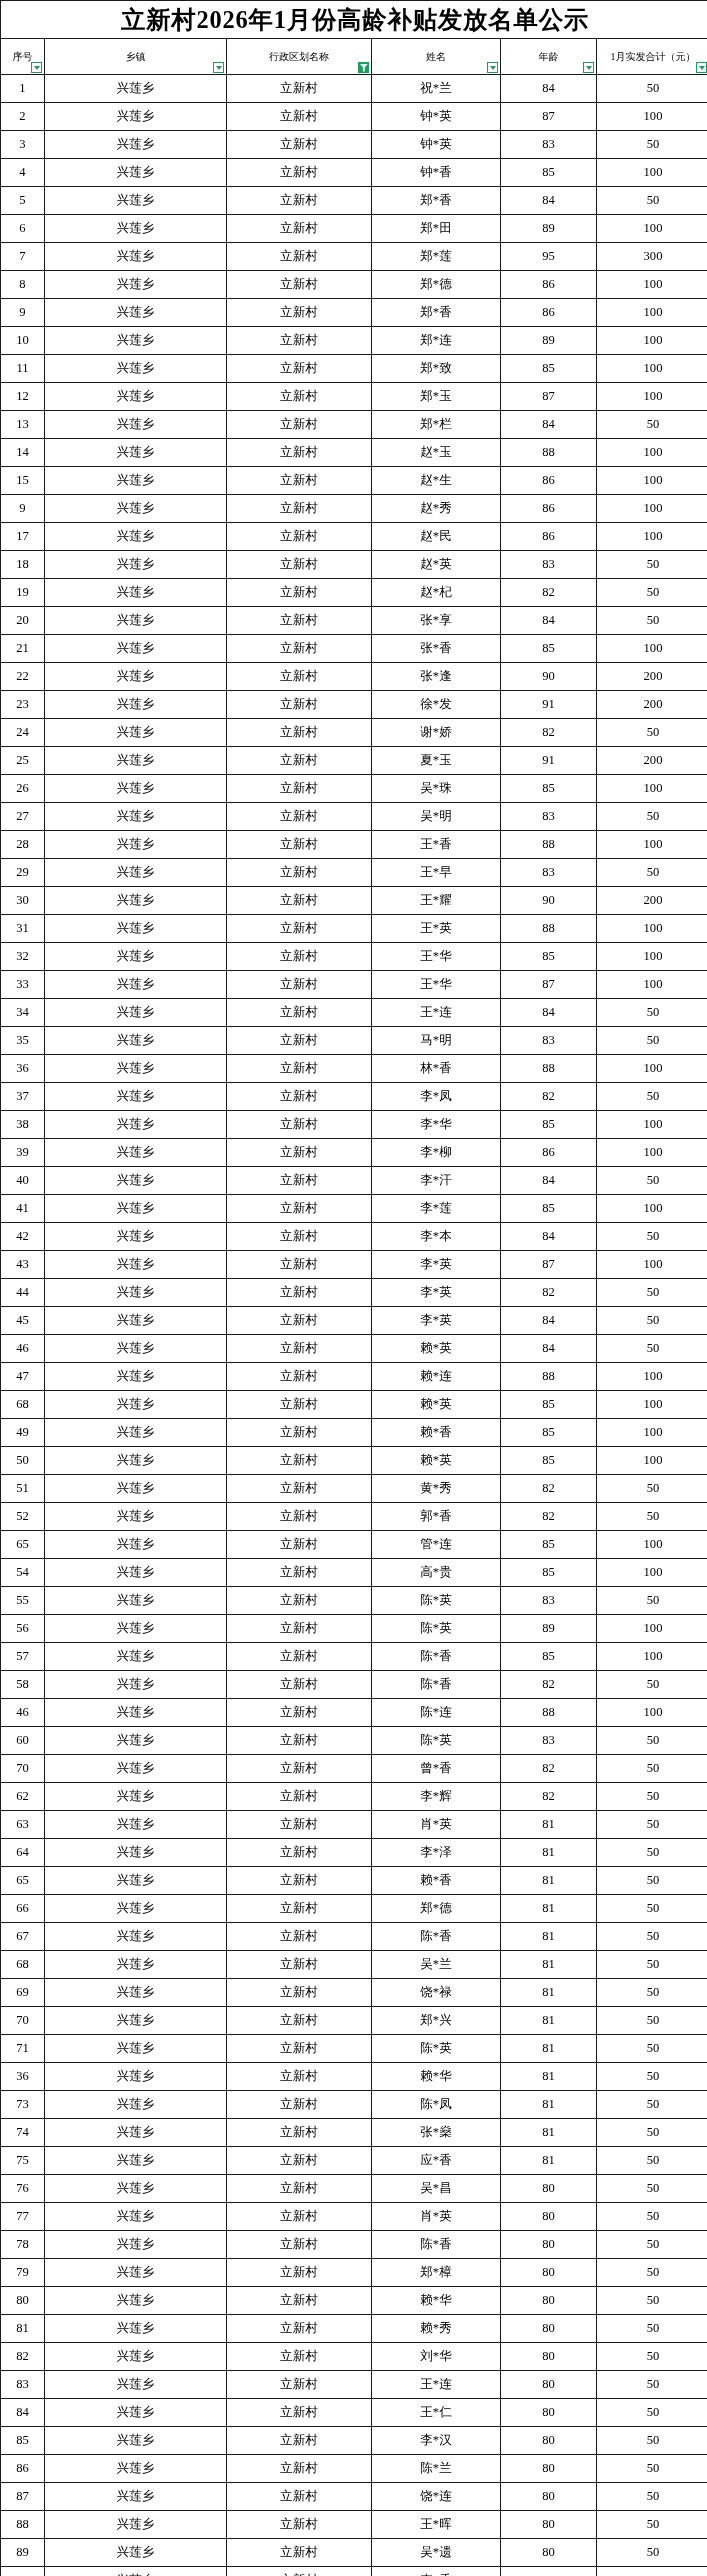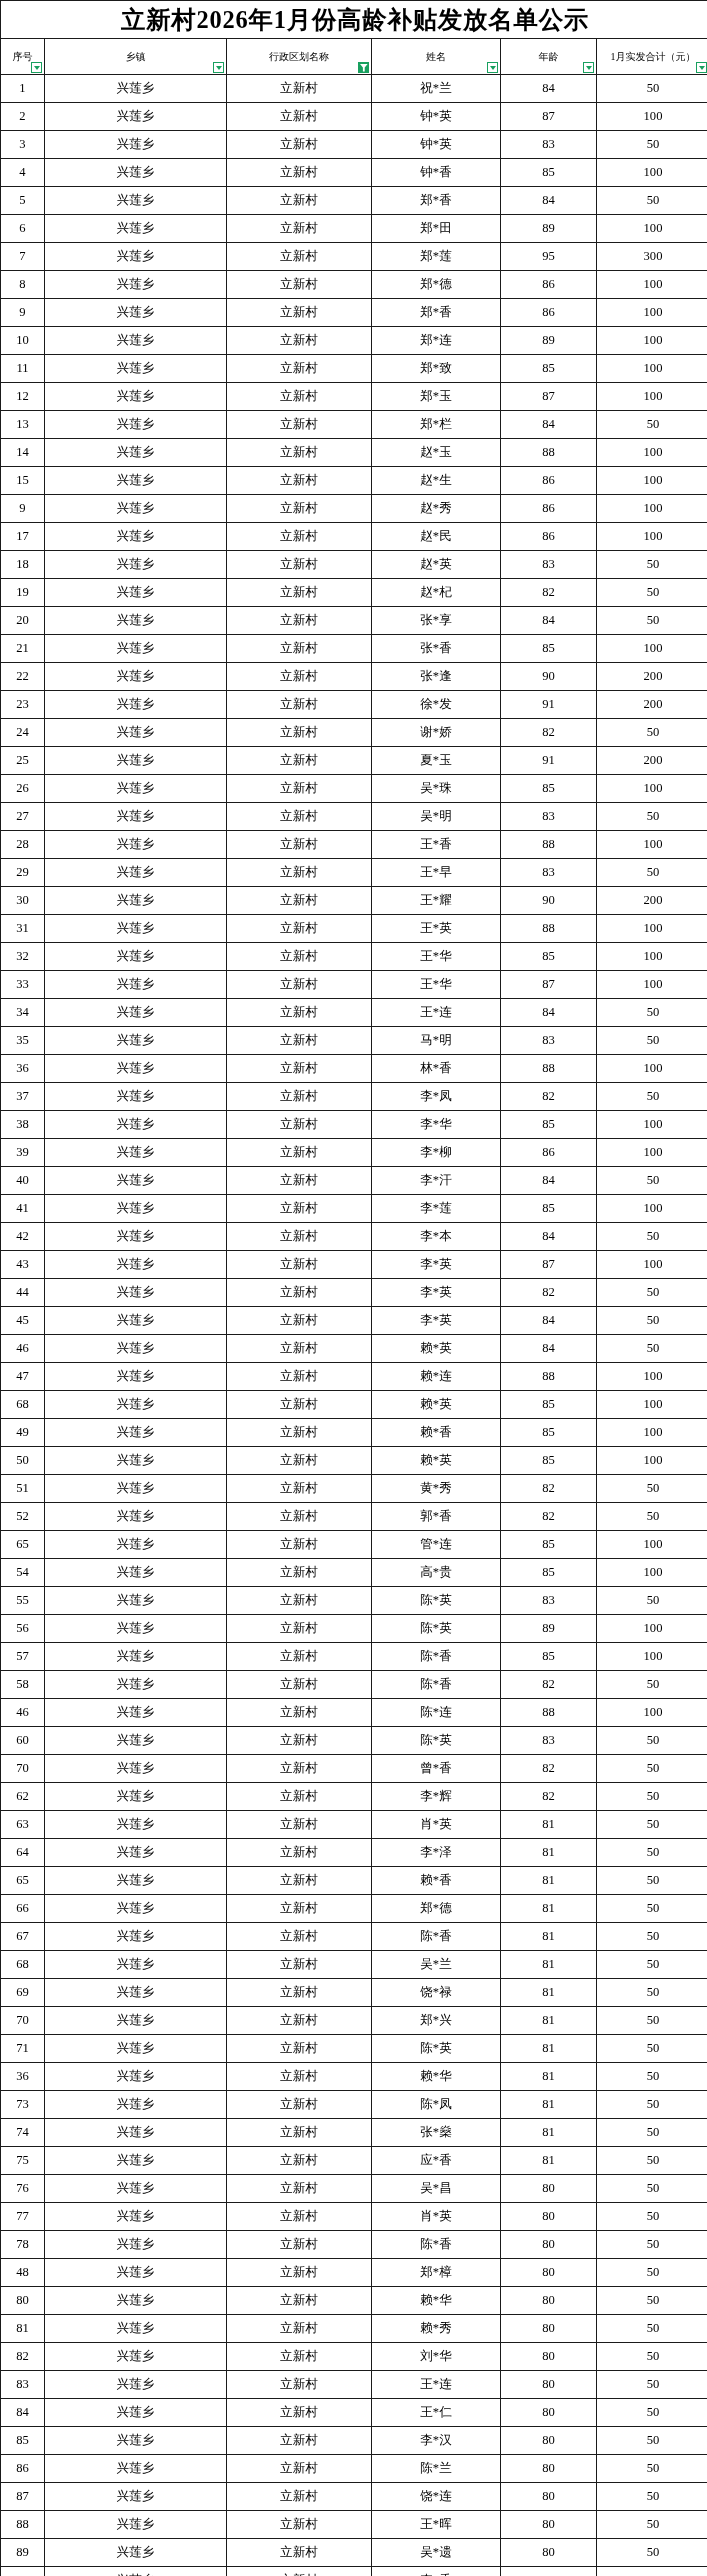--- a/index.html
+++ b/index.html
@@ -674,21 +674,21 @@
         </tr>
         <tr>
           <td>78</td>
           <td>兴莲乡</td>
           <td>立新村</td>
           <td>陈*香</td>
           <td>80</td>
           <td>50</td>
         </tr>
         <tr>
-          <td>48</td>
+          <td>79</td>
           <td>兴莲乡</td>
           <td>立新村</td>
           <td>郑*樟</td>
           <td>80</td>
           <td>50</td>
         </tr>
         <tr>
           <td>80</td>
           <td>兴莲乡</td>
           <td>立新村</td>

